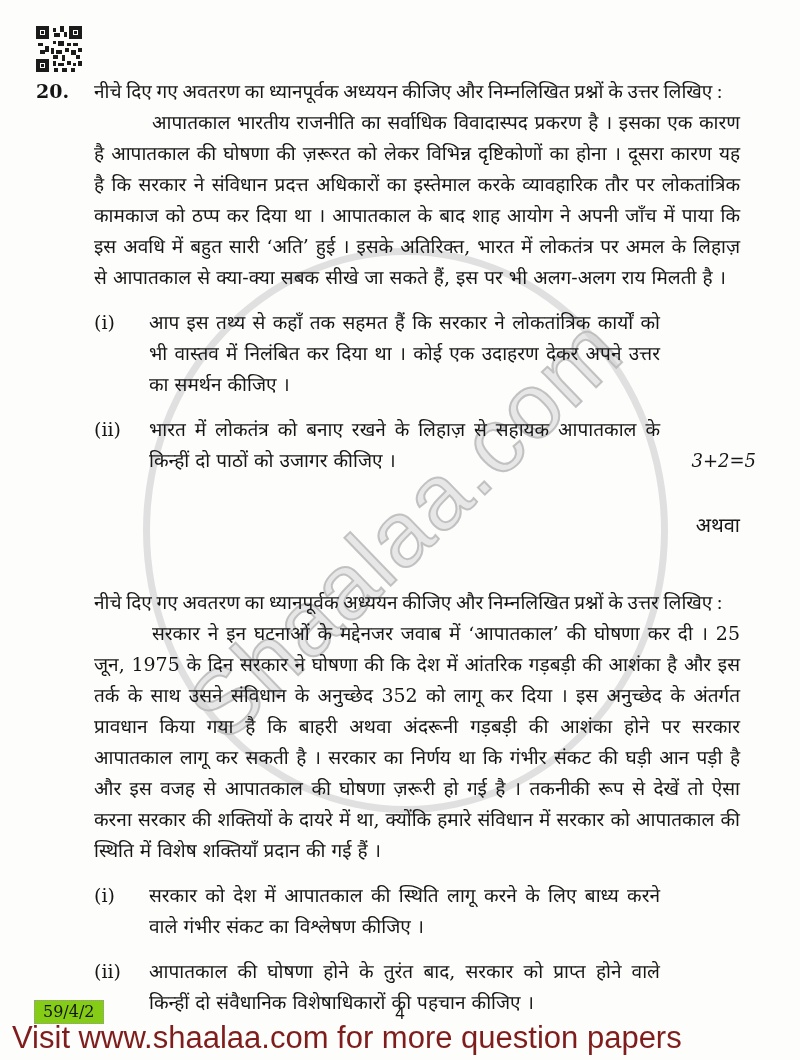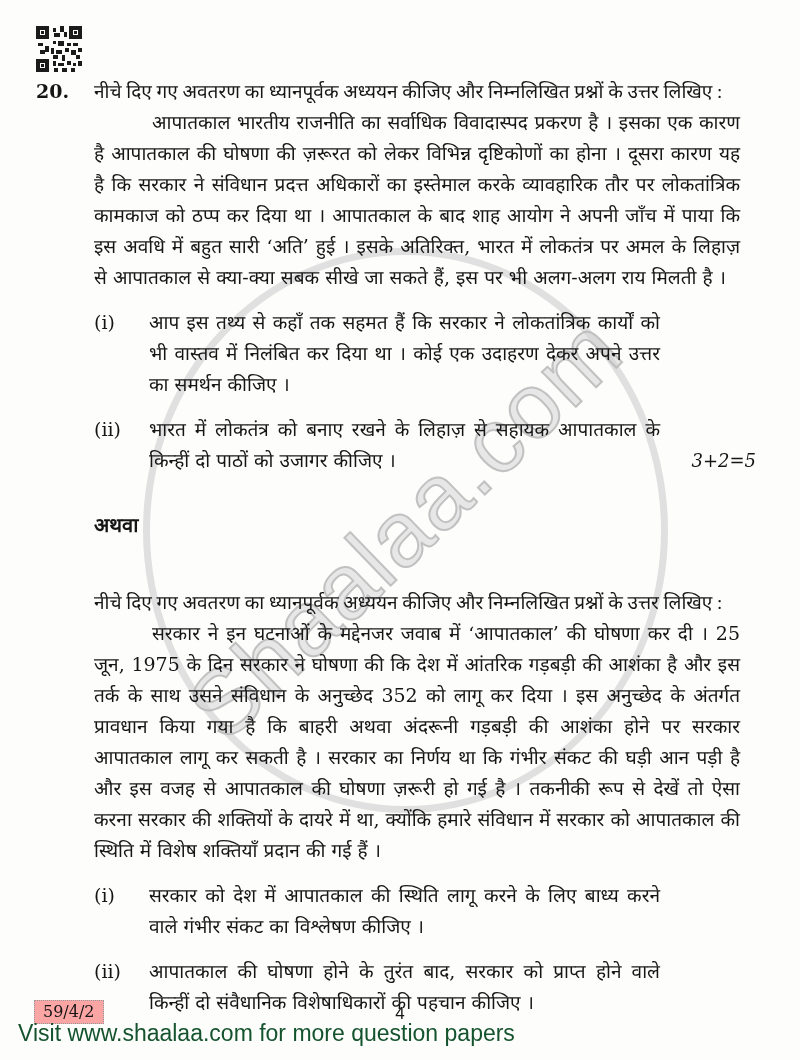--- a/index.html
+++ b/index.html
@@ -69,49 +69,49 @@
   .sq-label { width: 55px; flex: 0 0 55px; }
   .sq-text { flex: 1; text-align: justify; padding-right: 80px; }
   .subq .marks {
     position: absolute;
     right: -16px; bottom: 0;
     font-style: italic;
     font-size: 18px;
     margin-left: 14px;
   }
   .or-label {
-    text-align: left;
-    font-weight: bold;
+    text-align: right;
+    font-weight: normal;
     font-size: 20px;
     margin: 34px 0 46px 0;
   }
 
   
   .footer { position: absolute; left: 0; bottom: 0; width: 800px; height: 70px; z-index: 2; }
   .paper-code {
     position: absolute;
     left: 34px; top: 10px;
     font-size: 16px;
     padding: 1px 8px 2px 8px;
     border: 1px dotted #9a9a9a;
-    background: #fca5a5;
+    background: #84cc16;
   }
   .page-num {
     position: absolute;
     left: 50%; top: 14px;
     transform: translateX(-50%);
     font-family: "Liberation Sans", sans-serif;
     font-size: 17px;
   }
   .visit {
     position: absolute;
-    left: 18px; top: 30px;
+    left: 12px; top: 30px;
     font-family: "Liberation Sans", sans-serif;
-    font-size: 23px;
-    color: #14532d;
+    font-size: 31px;
+    color: #7f1d1d;
     white-space: nowrap;
   }
 </style>
 </head>
 <body>
 
 <div class="page">
 
   <div class="watermark">
     <div class="wm-circle"></div>

